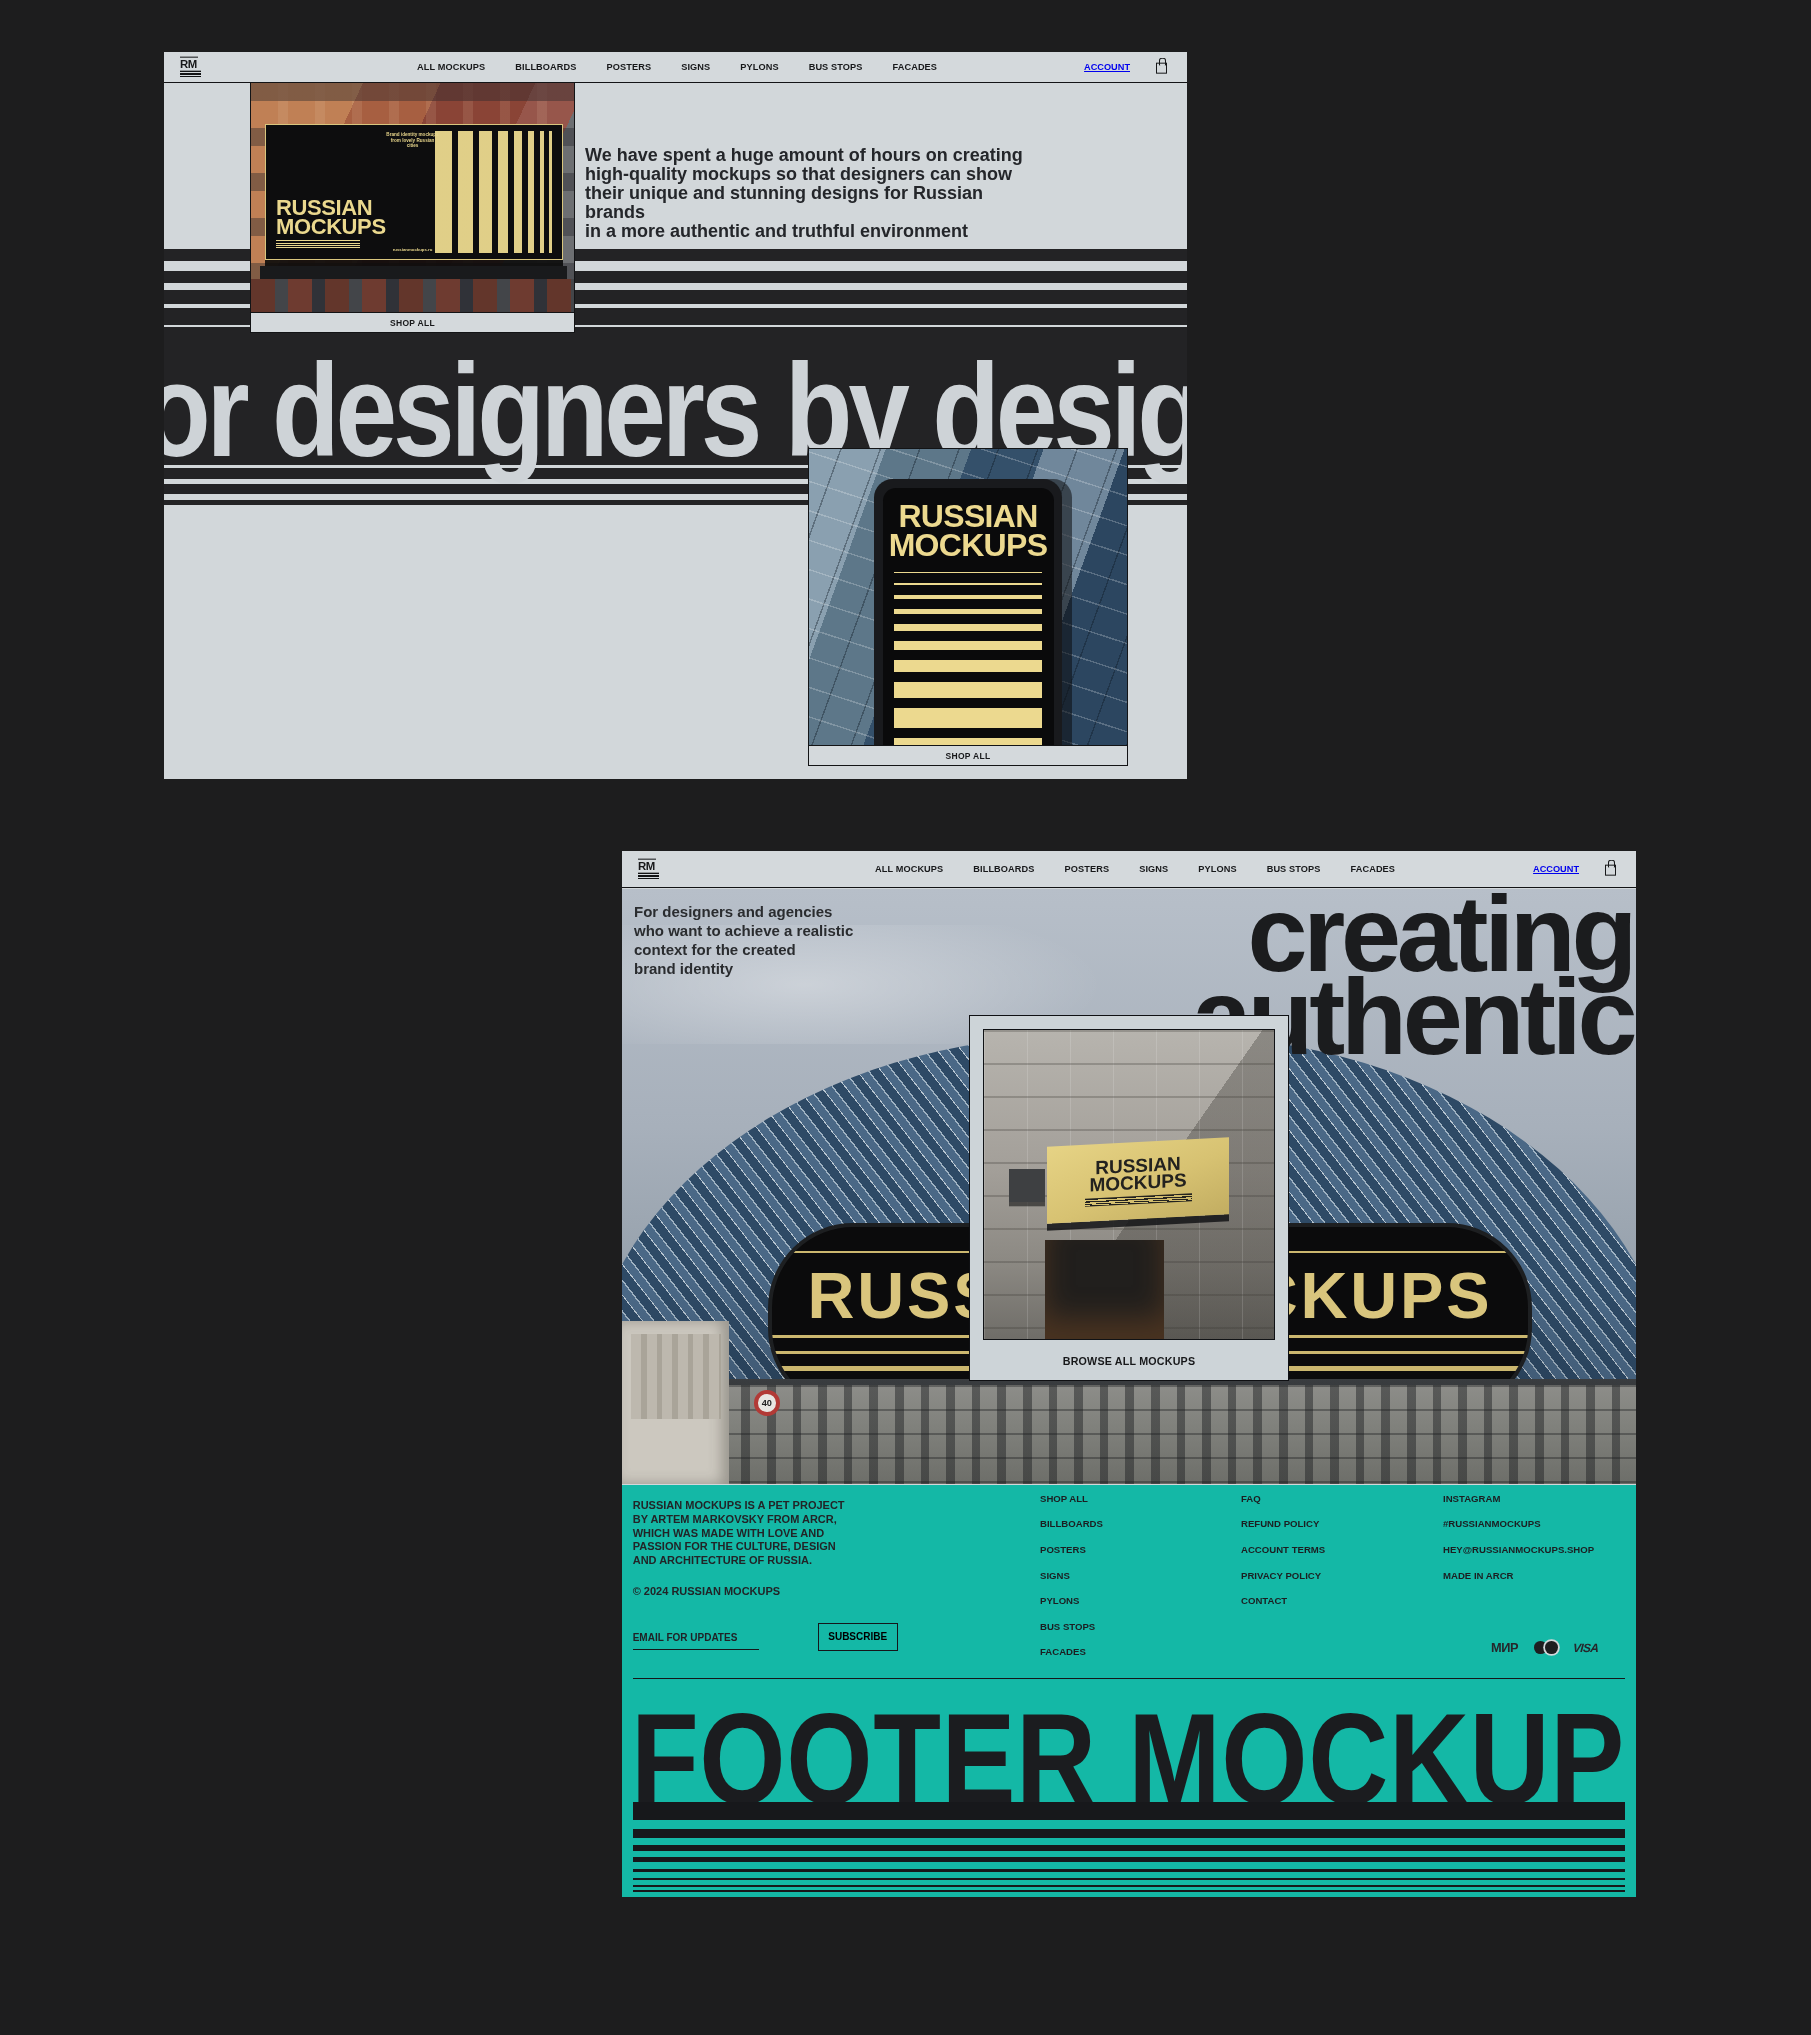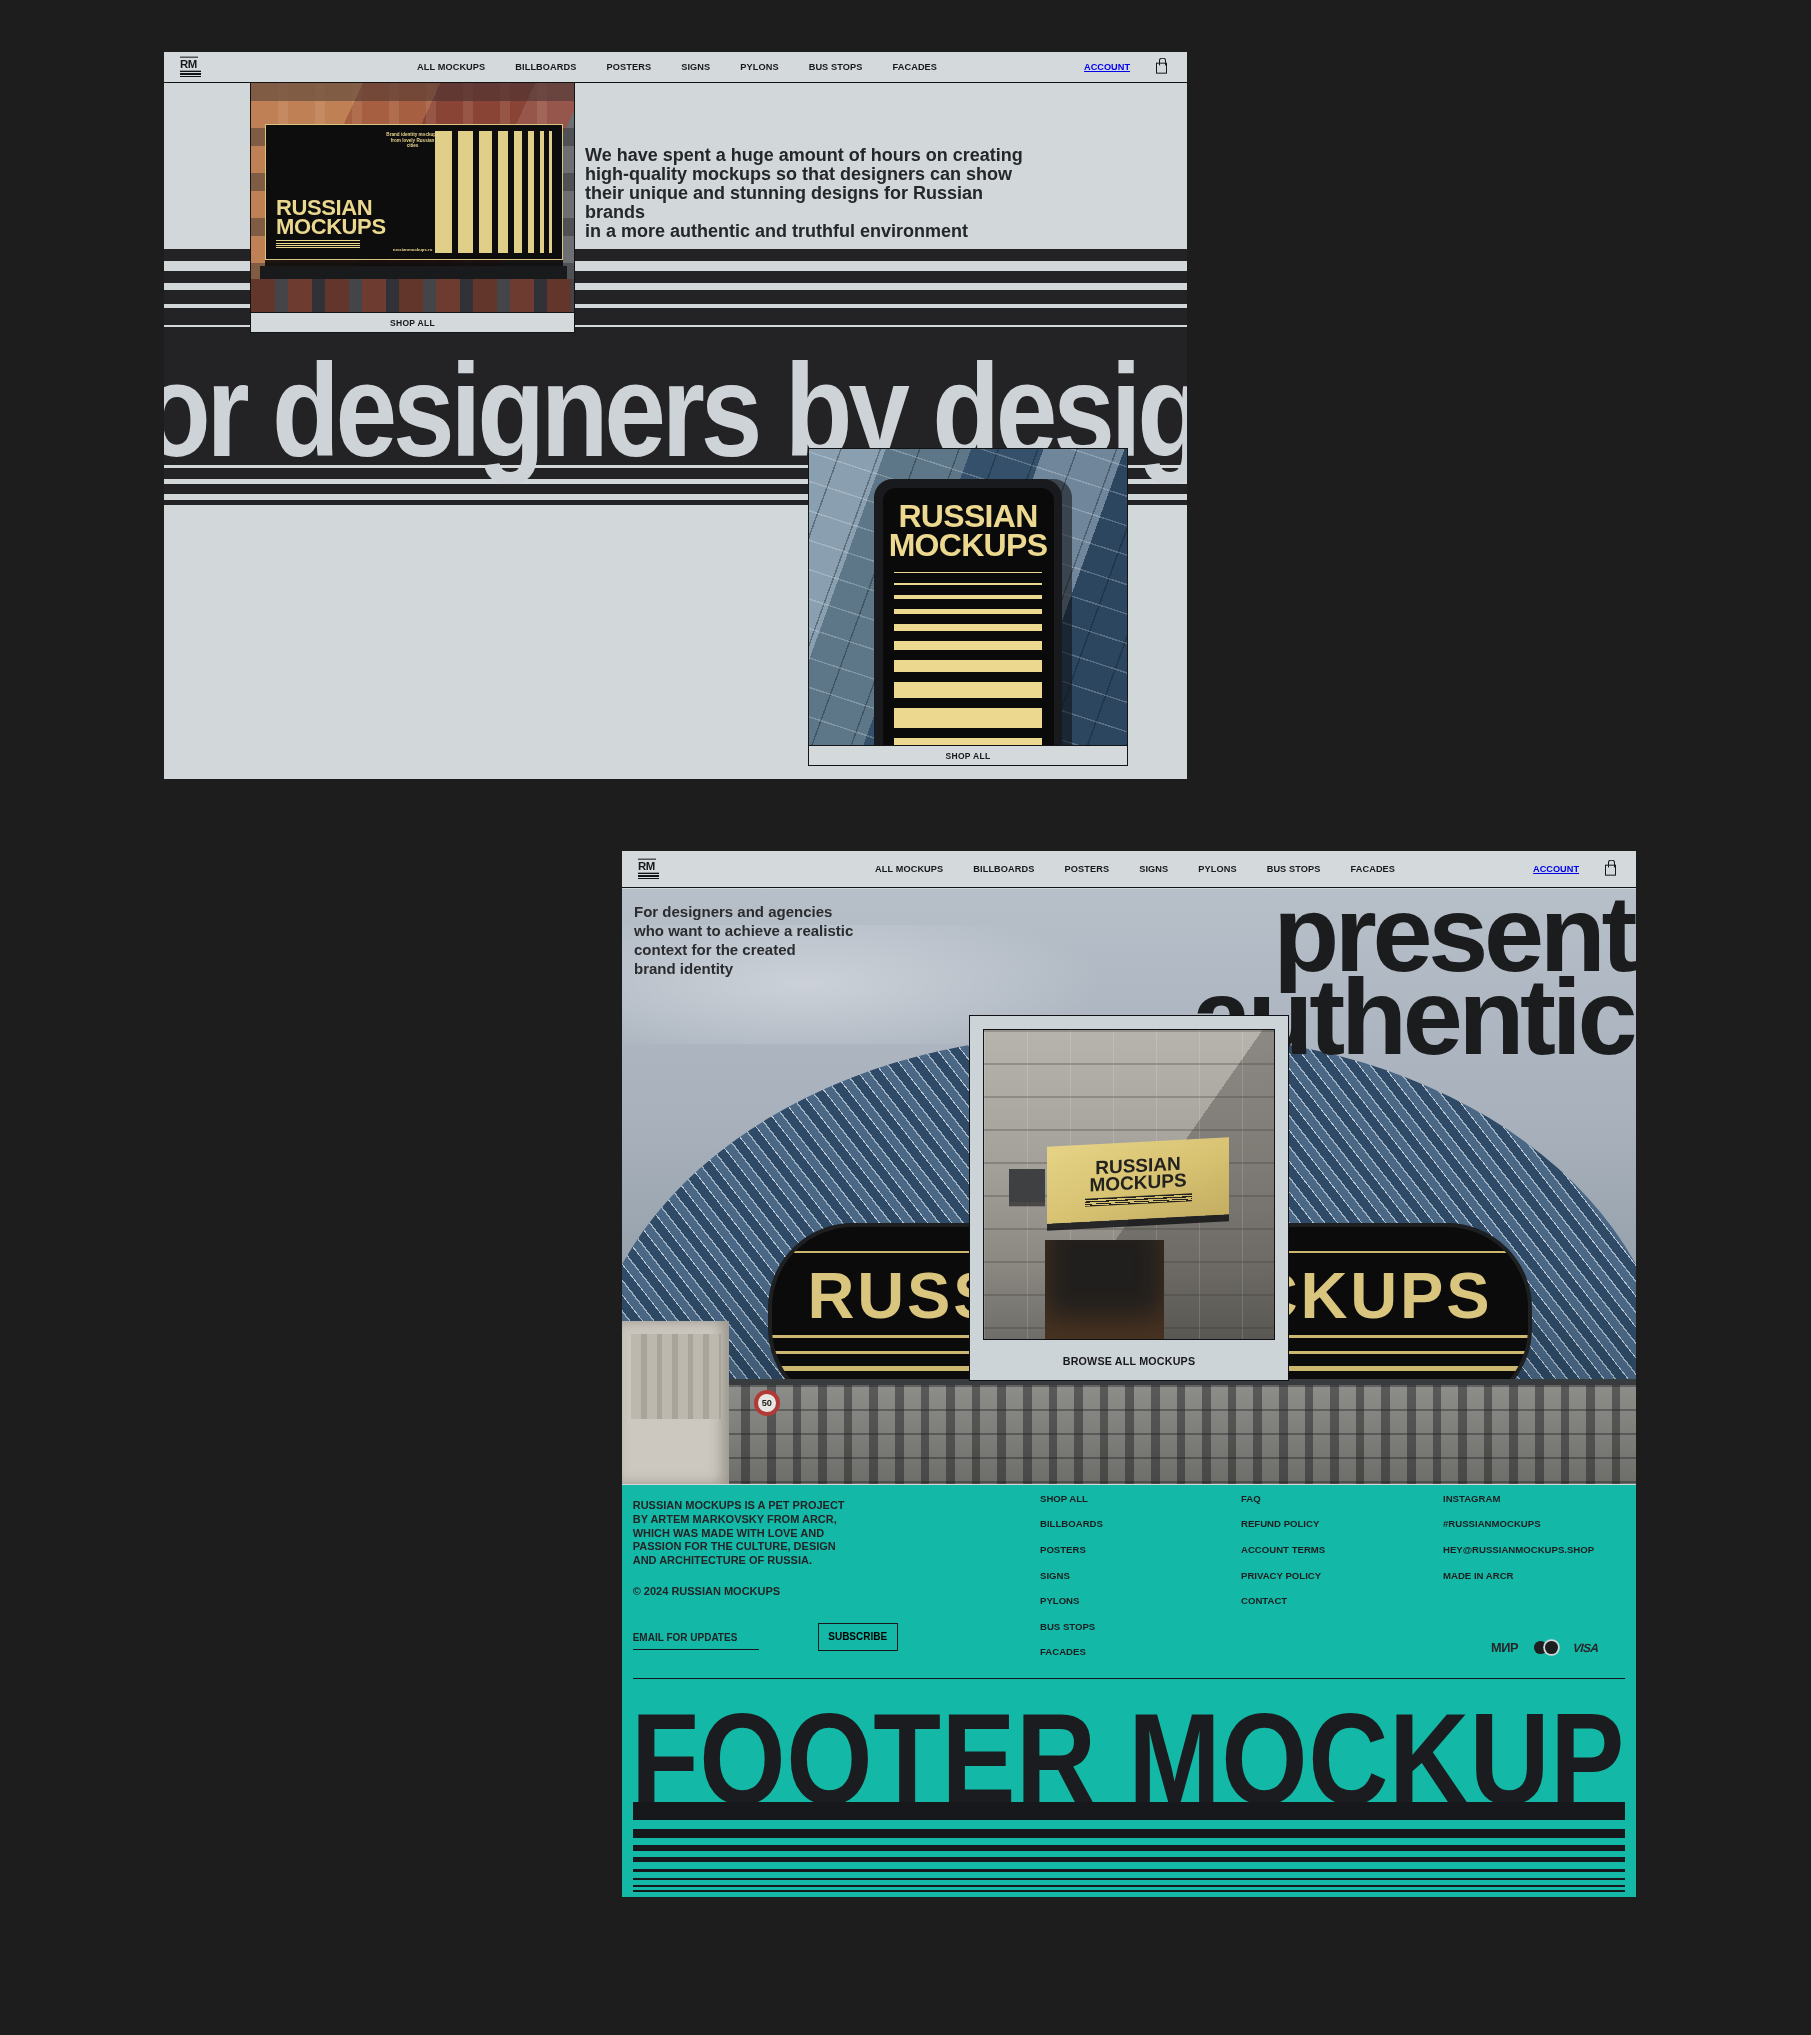--- a/index.html
+++ b/index.html
@@ -238,28 +238,28 @@
     <div class="hero2">
       <div class="cloud"></div>
       <div class="dome"></div>
       <div class="arena-screen">
         <div class="arena-lines"></div>
         <div class="arena-text">RUSSIAN MOCKUPS</div>
       </div>
       <div class="dome-rim"></div>
       <div class="buildings"></div>
       <div class="classical"></div>
-      <div class="speed-sign">50</div>
+      <div class="speed-sign">40</div>
 
       <p class="intro2">For designers and agencies
 who want to achieve a realistic
 context for the created
 brand identity</p>
       <div class="headline2">
-        <span>present</span><br>
+        <span>creating</span><br>
         <span>authentic</span>
       </div>
 
       <div class="overlay-card">
         <div class="overlay-photo">
           <div class="stonework"></div>
           <div class="sconce"></div>
           <div class="shop-sign">
             <div class="sign-text">
               <span>RUSSIAN</span><br>

